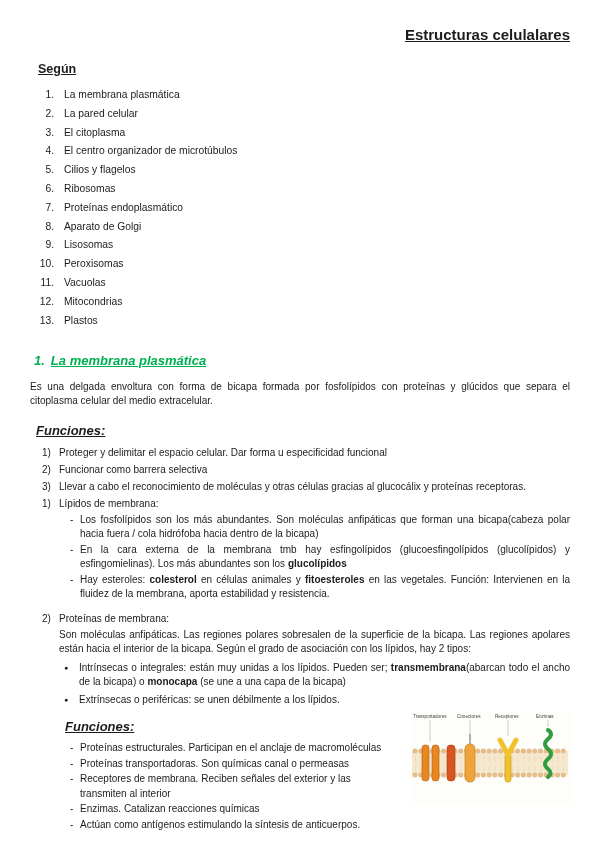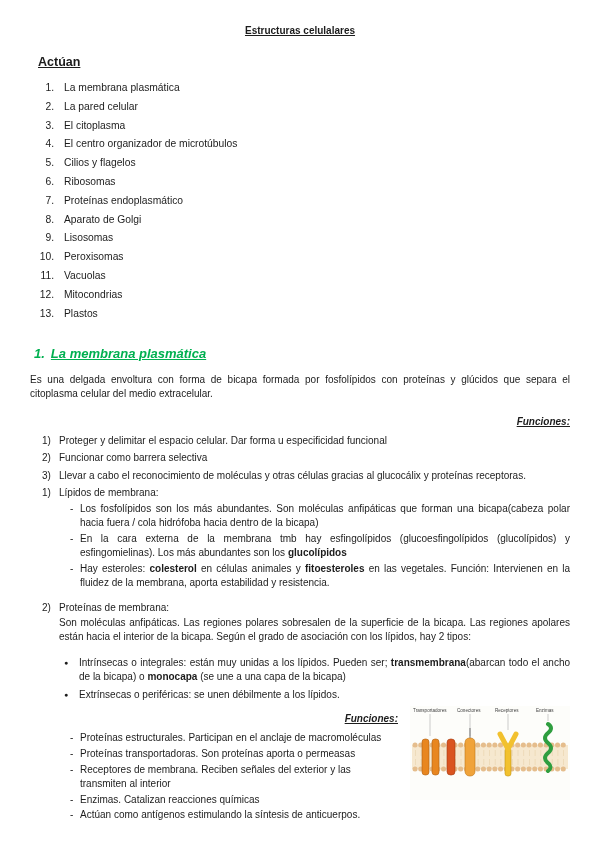--- a/index.html
+++ b/index.html
@@ -4,22 +4,22 @@
 <style>
   * { box-sizing: border-box; }
   html,body { margin:0; padding:0; background:#ffffff; }
   .page {
     width:600px; height:848px; overflow:hidden; background:#ffffff;
     font-family:"Liberation Sans", sans-serif; color:#1c1c1c;
     padding:24px 30px 10px 30px; font-size:10px; line-height:1.42;
     position:relative;
   }
   .doc-title {
-    text-align:center; font-weight:bold; text-decoration:underline;
-    font-size:10px; margin:0 0 16px 0;
+    text-align:right; font-weight:bold; text-decoration:underline;
+    font-size:15px; margin:0 0 16px 0;
   }
   .index-heading {
     font-weight:bold; text-decoration:underline; font-size:12.5px;
     margin:0 0 9px 8px;
   }
   ol.index { list-style:none; counter-reset:idx; margin:0; padding:0 0 0 4px; }
   ol.index li {
     counter-increment:idx; position:relative; padding-left:30px;
     margin-bottom:4.2px; font-size:10.3px;
   }
@@ -29,48 +29,48 @@
   }
   .sec-heading {
     color:var(--green); font-weight:bold; font-style:italic;
     font-size:13px; margin:24px 0 9px 4px;
   }
   .sec-heading .u { text-decoration:underline; margin-left:6px; }
   .just { text-align:justify; }
   p.body { margin:0 0 4px 0; }
   .sub-heading {
     font-weight:bold; font-style:italic; text-decoration:underline;
-    font-size:10px; margin:14px 0 5px 6px;text-align:right;
+    font-size:13px; margin:14px 0 5px 6px;
   }
   ol.paren { list-style:none; counter-reset:pn; margin:0; padding:0 0 0 12px; }
   ol.paren > li { counter-increment:pn; position:relative; padding-left:17px; margin-bottom:3px; }
   ol.paren > li::before { content:counter(pn) ")"; position:absolute; left:0; }
   ol.paren.spaced > li { margin-bottom:11px; }
   ul.dash { list-style:none; margin:2px 0 0 0; padding:0 0 0 11px; }
   ul.dash > li { position:relative; padding-left:10px; margin-bottom:1.5px; }
   ul.dash > li::before { content:"-"; position:absolute; left:0; }
-  ul.dot { list-style:none; margin:11px 0 0 0; padding:0 0 0 5px; }
+  ul.dot { list-style:none; margin:5px 0 0 0; padding:0 0 0 5px; }
   ul.dot > li { position:relative; padding-left:15px; margin-bottom:4px; }
   ul.dot > li::before { content:"\25CF"; position:absolute; left:0; font-size:7px; top:2px; }
   b { font-weight:bold; }
   .prot-func-block { margin-top:10px; }
   .membrane-img {
     float:right; width:160px; height:94px; margin:-6px 0 4px 12px;
     display:block;
   }
   .dg-label { font-size:4.6px; fill:#444; font-family:"Liberation Sans",sans-serif; }
 </style>
 </head>
 <body>
 
 <div class="page" style="--green:#00b050;">
 
   <div class="doc-title">Estructuras celulalares</div>
 
-  <div class="index-heading">Actúan</div>
+  <div class="index-heading">Según</div>
 
   <ol class="index">
     <li>La membrana plasmática</li>
     <li>La pared celular</li>
     <li>El citoplasma</li>
     <li>El centro organizador de microtúbulos</li>
     <li>Cilios y flagelos</li>
     <li>Ribosomas</li>
     <li>Proteínas endoplasmático</li>
     <li>Aparato de Golgi</li>
@@ -148,21 +148,21 @@
             <path d="M98 43 L106 28" stroke="#f2c12e" stroke-width="5" stroke-linecap="round" fill="none"></path>
           </g>
           <g>
             <path d="M138 18 q6 4 0 9 q-6 5 0 10 q6 5 0 10 q-6 5 0 10 q5 4 0 8" stroke="#2f9e3f" stroke-width="4" fill="none" stroke-linecap="round"></path>
           </g>
         </svg>
 
         <div class="sub-heading" style="margin-top:2px;">Funciones:</div>
         <ul class="dash">
           <li>Proteínas estructurales. Participan en el anclaje de macromoléculas</li>
-          <li>Proteínas transportadoras. Son proteínas aporta o permeasas</li>
+          <li>Proteínas transportadoras. Son químicas canal o permeasas</li>
           <li>Receptores de membrana. Reciben señales del exterior y las transmiten al interior</li>
           <li>Enzimas. Catalizan reacciones químicas</li>
           <li>Actúan como antígenos estimulando la síntesis de anticuerpos.</li>
         </ul>
       </div>
     </li>
 
   </ol>
 
 </div>

